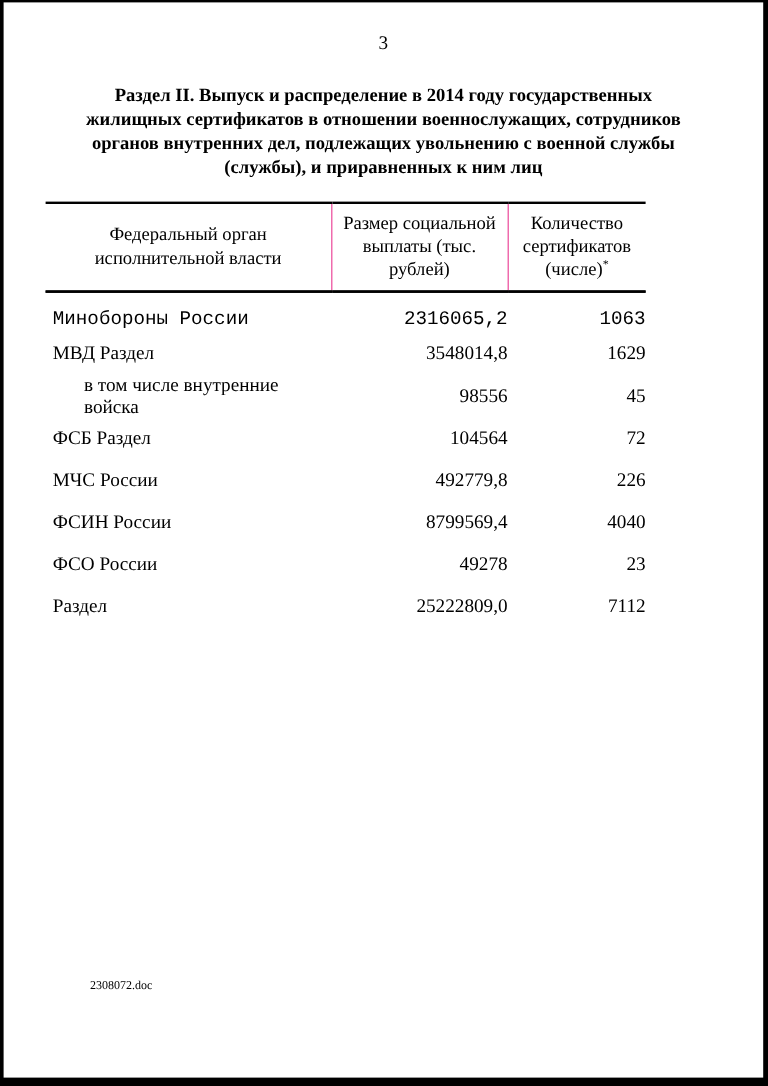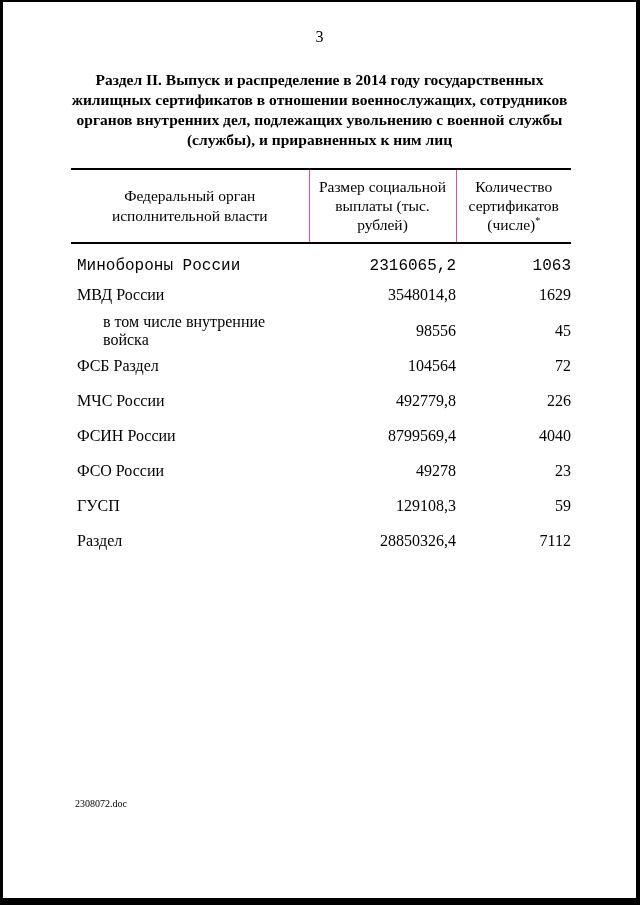--- a/index.html
+++ b/index.html
@@ -29,21 +29,21 @@
     margin: 24px auto 0 auto;
     text-align: center;
     font-weight: bold;
     font-size: 15.5px;
     line-height: 1.3;
   }
   table.cert-table {
     border-collapse: collapse;
     table-layout: fixed;
     width: 500px;
-    margin-left: 68px;
+    margin-left: 35px;
     margin-top: 17px;
   }
   .cert-table col.c1 { width: 238px; }
   .cert-table col.c2 { width: 147px; }
   .cert-table col.c3 { width: 115px; }
   .cert-table thead th {
     font-weight: normal;
     font-size: 15.5px;
     text-align: center;
     vertical-align: middle;
@@ -74,21 +74,21 @@
   }
   .cert-table td.org.indent {
     padding-left: 32px;
   }
   .cert-table td.num {
     text-align: right;
   }
   .doc-footer {
     position: absolute;
     left: 72px;
-    top: 796px;
+    top: 814px;
     font-size: 10px;
   }
 </style>
 </head>
 <body>
 
 <div class="page">
 
   <div class="page-number">3</div>
 
@@ -107,21 +107,21 @@
         <th><span>Количество сертификатов (числе)</span><sup>*</sup></th>
       </tr>
     </thead>
     <tbody id="table-body">
         <tr>
           <td class="org">Минобороны России</td>
           <td class="num">2316065,2</td>
           <td class="num">1063</td>
         </tr>
         <tr>
-          <td class="org">МВД России</td>
+          <td class="org">МВД Раздел</td>
           <td class="num">3548014,8</td>
           <td class="num">1629</td>
         </tr>
         <tr>
           <td class="org indent">в том числе внутренние войска</td>
           <td class="num">98556</td>
           <td class="num">45</td>
         </tr>
         <tr>
           <td class="org">ФСБ Раздел</td>
@@ -137,27 +137,22 @@
           <td class="org">ФСИН России</td>
           <td class="num">8799569,4</td>
           <td class="num">4040</td>
         </tr>
         <tr>
           <td class="org">ФСО России</td>
           <td class="num">49278</td>
           <td class="num">23</td>
         </tr>
         <tr>
-          <td class="org">ГУСП</td>
-          <td class="num">129108,3</td>
-          <td class="num">59</td>
-        </tr>
-        <tr>
           <td class="org">Раздел</td>
-          <td class="num">28850326,4</td>
+          <td class="num">25222809,0</td>
           <td class="num">7112</td>
         </tr>
       </tbody>
   </table>
 
   <div class="doc-footer">2308072.doc</div>
 
 </div>
 
 </body></html>

